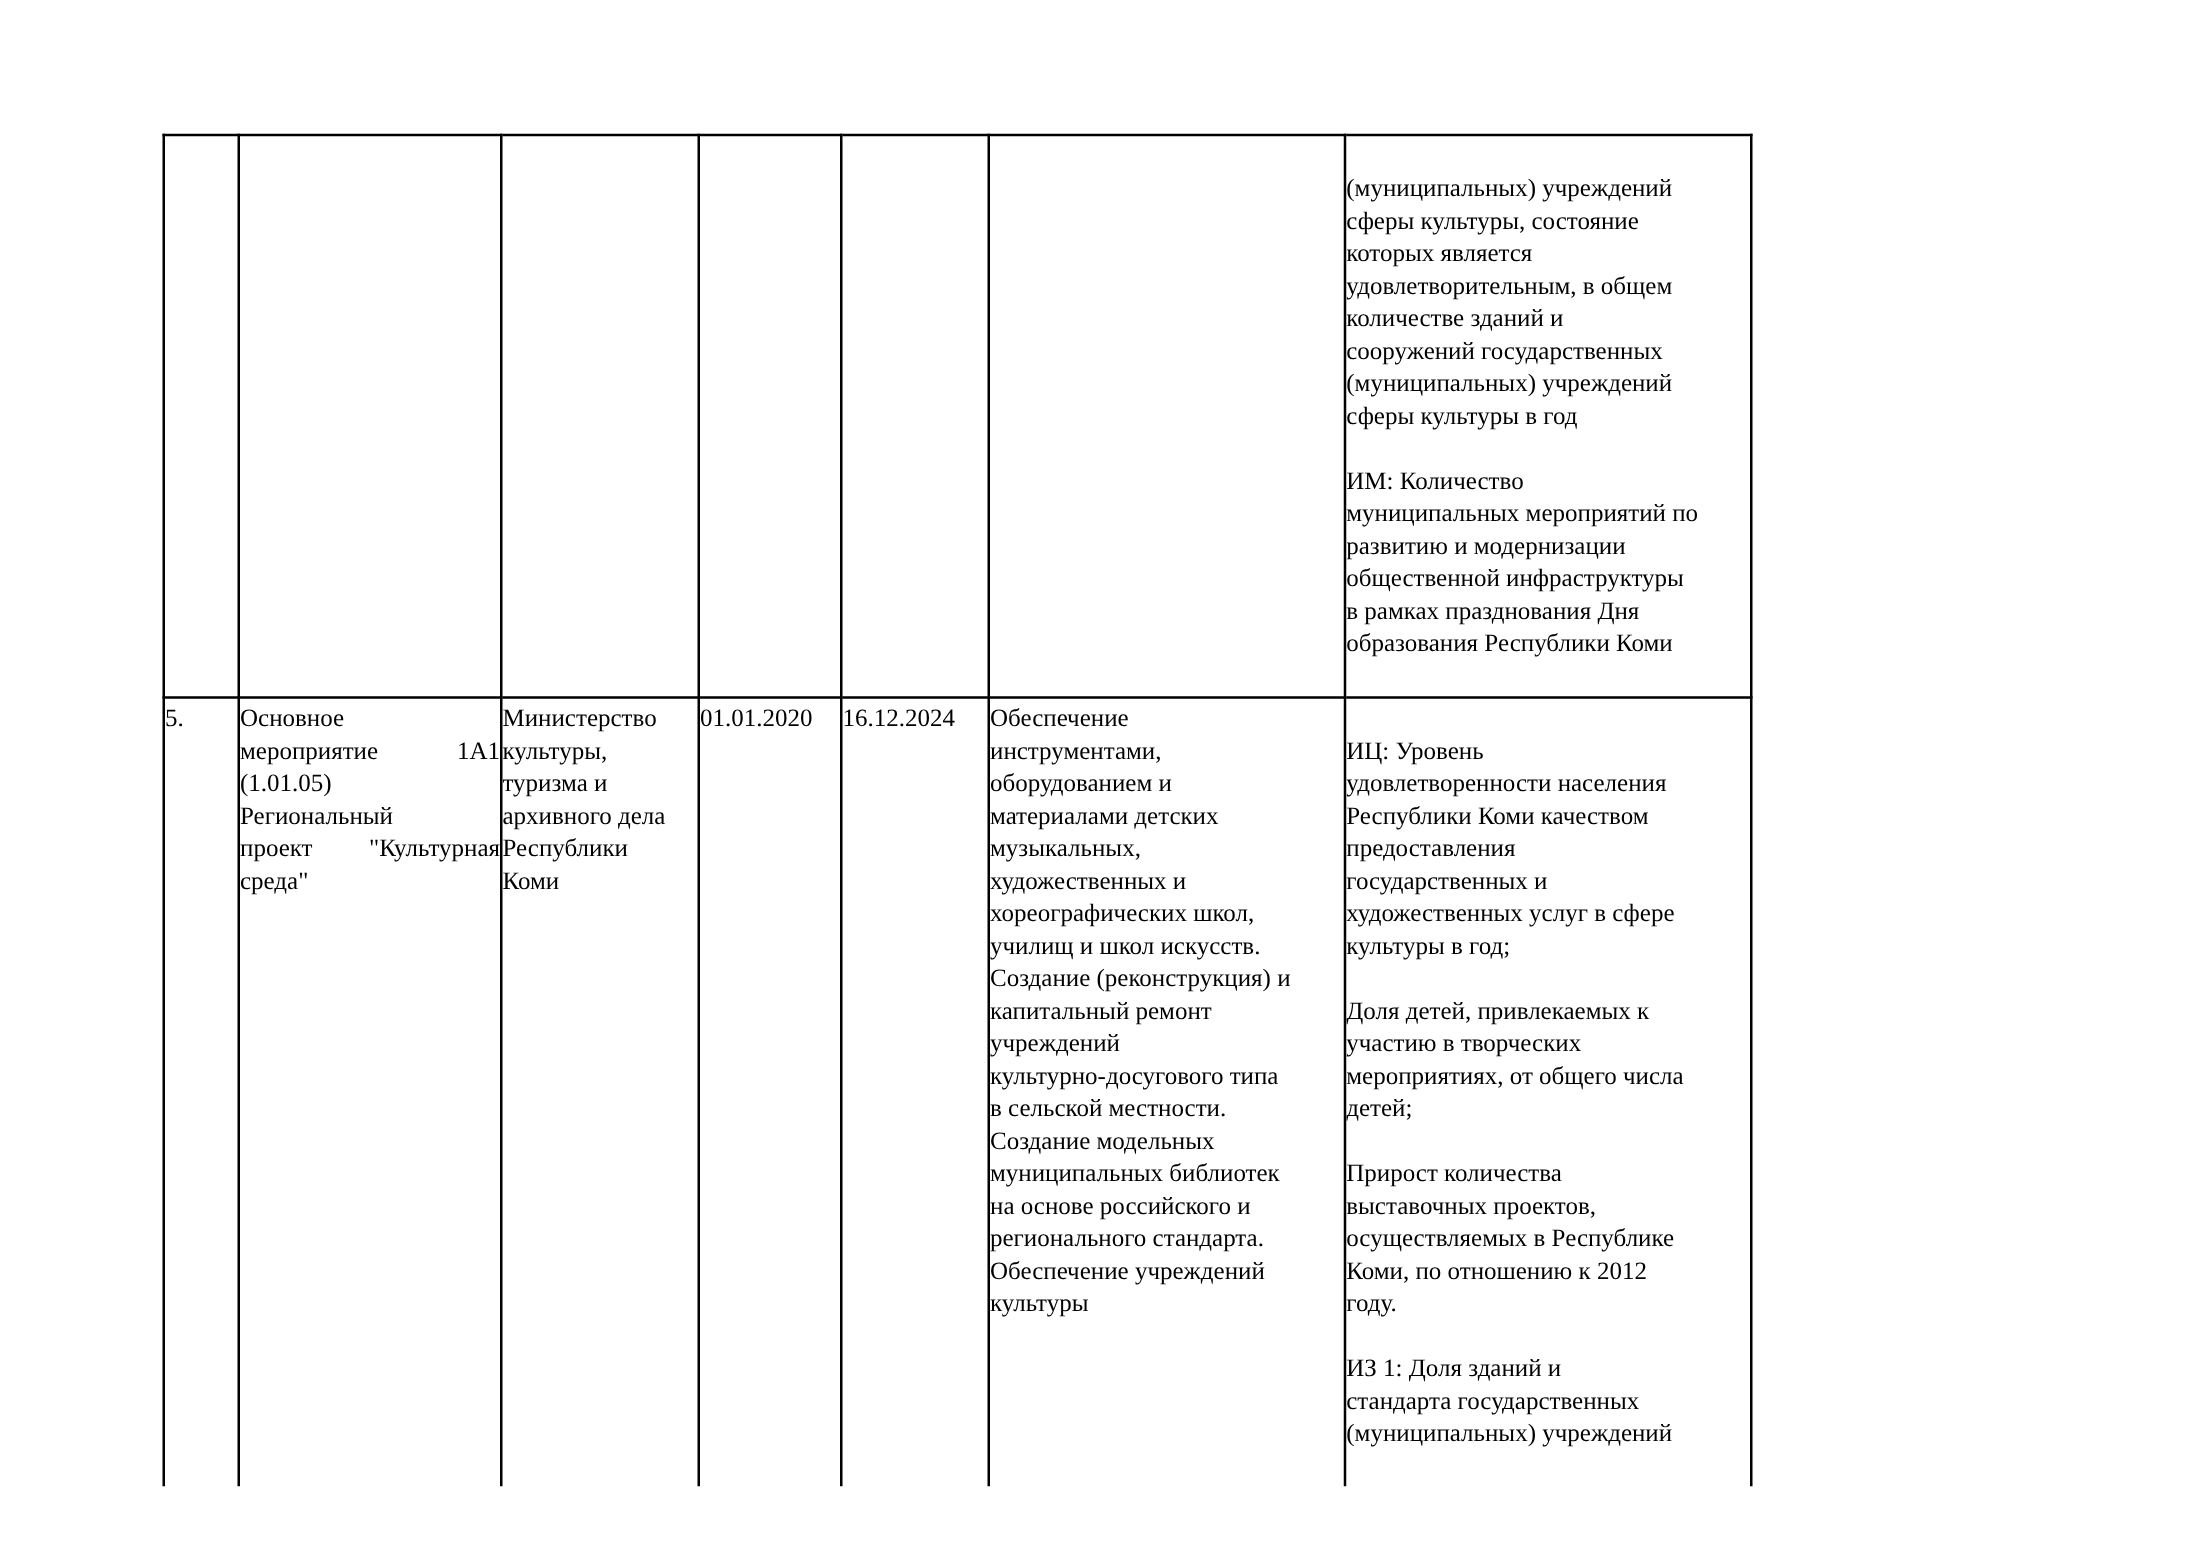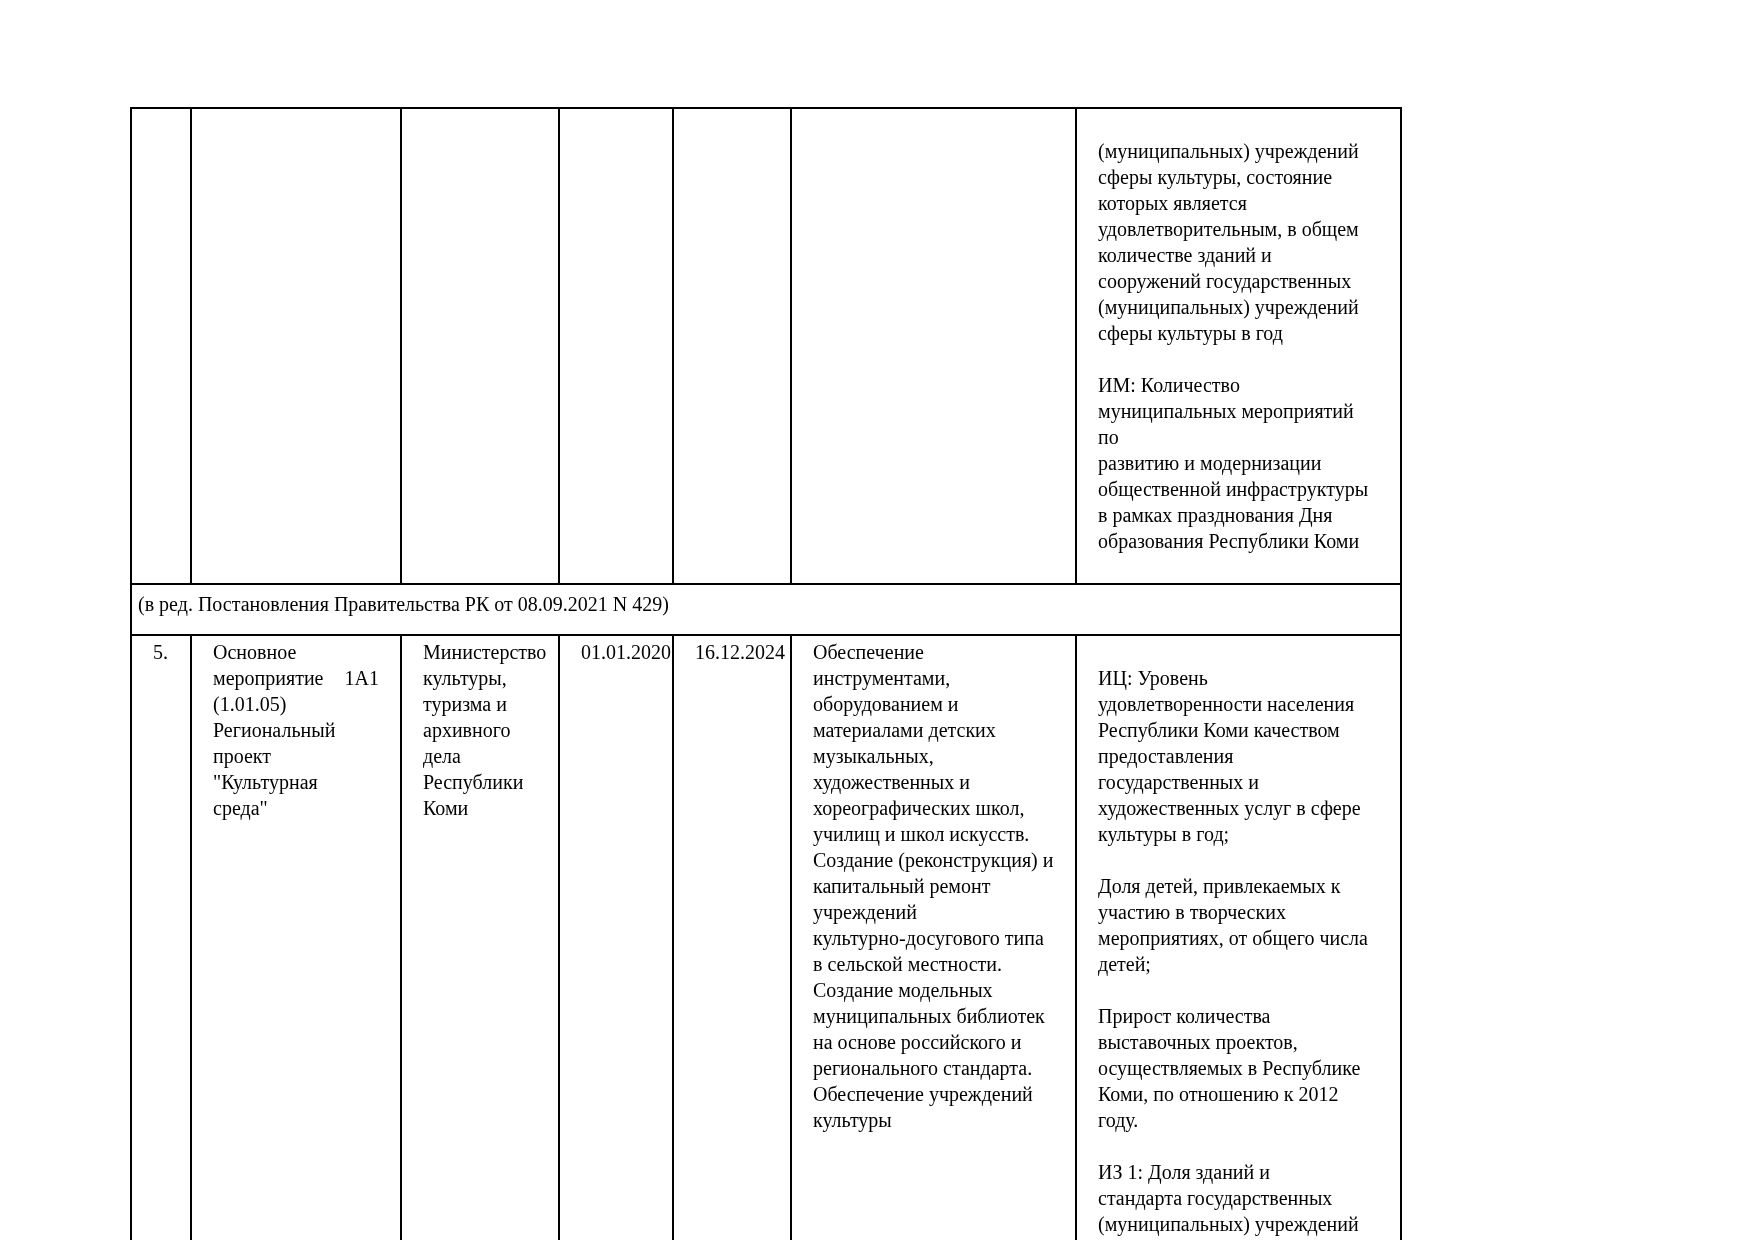--- a/index.html
+++ b/index.html
@@ -26,21 +26,21 @@
     position: absolute;
     left: 130px;
     top: 107px;
     width: 1270px;
     border-collapse: collapse;
     table-layout: fixed;
   }
   .doc-table td {
     border: 2px solid #000000;
     vertical-align: top;
-    padding: 3px 21px;
+    padding: 3px 0;
     overflow: hidden;
   }
   
   .doc-table tr.row-last td {
     border-bottom: 0;
   }
   .row-continued td { height: 381px; }
   .row-note td     { height: 40px; padding: 6px 6px 3px 6px; }
   .row-measure td  { height: 512px; }
 
@@ -89,23 +89,20 @@
 сферы культуры в год</div>
           <div class="para">ИМ: Количество
 муниципальных мероприятий по
 развитию и модернизации
 общественной инфраструктуры
 в рамках празднования Дня
 образования Республики Коми</div>
         </td>
       </tr>
 
-      <tr class="row-note">
-        <td colspan="7">(в ред. Постановления Правительства РК от 08.09.2021 N 429)</td>
-      </tr>
 
       <tr class="row-measure row-last">
         <td class="cell-num">5.</td>
         <td class="cell-title">Основное
 мероприятие 1А1
 (1.01.05)
 Региональный
 проект "Культурная
 среда"</td>
         <td class="cell-pre">Министерство

